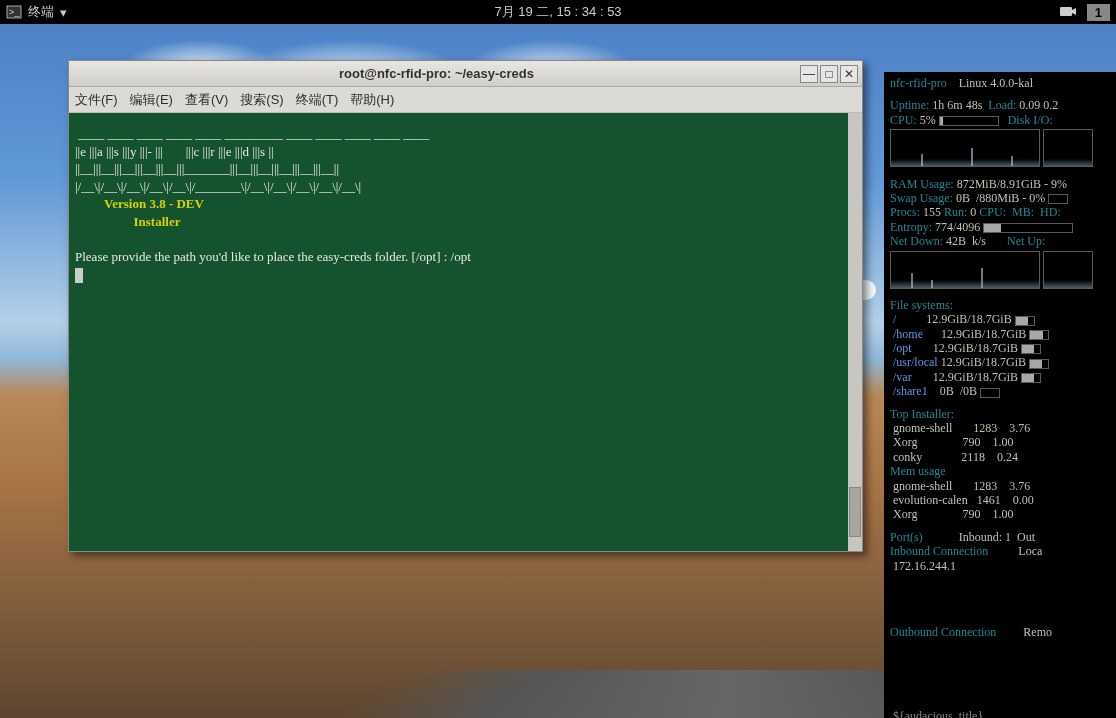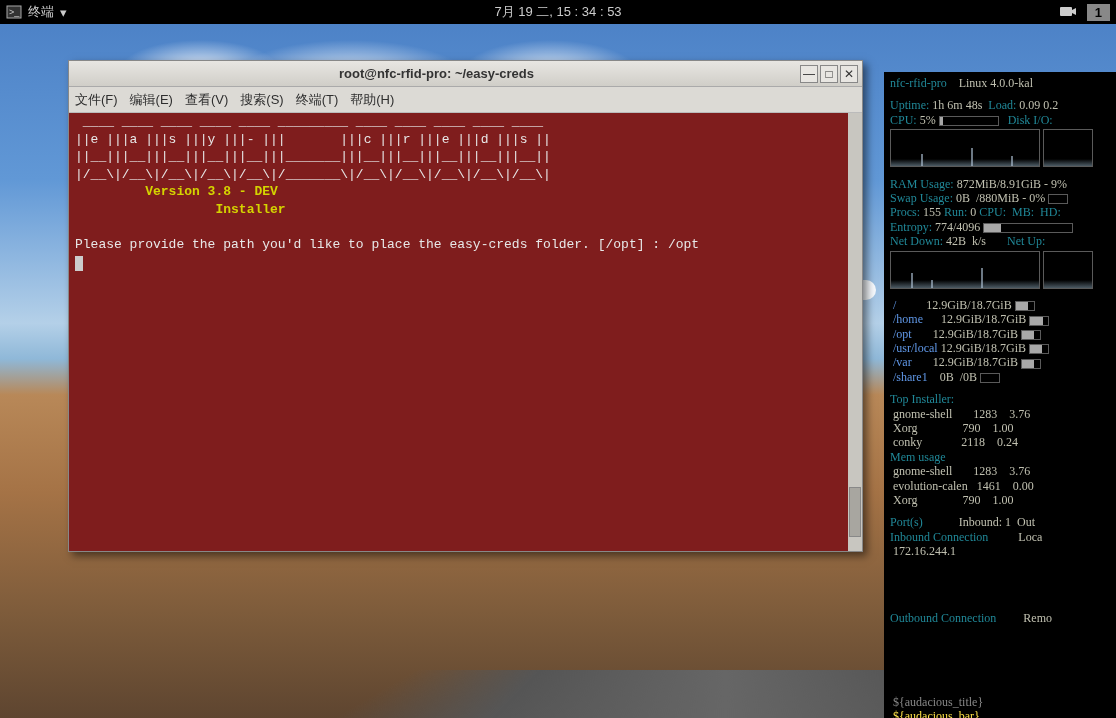--- a/index.html
+++ b/index.html
@@ -108,26 +108,26 @@
     align-items: center;
     padding: 0 6px;
     gap: 12px;
     border-bottom: 1px solid #bbb;
     font-family: sans-serif;
     font-size: 13px;
     color: #2e2e2e;
   }
   .menubar span { cursor: pointer; }
   .terminal {
-    background: #7f1d1d;
+    background: #14532d;
     color: #ccc;
-    font-family: Liberation Mono, monospace;
+    font-family: Liberation Serif, serif;
     font-size: 13px;
     line-height: 1.35;
-    padding: 0 6px;
+    padding: 12px 6px;
     height: 438px;
     white-space: pre;
     position: relative;
     overflow: hidden;
   }
   .terminal .yellow { color: #d4d400; font-weight: bold; }
   .terminal .white { color: #e8e8e8; }
   .cursor { display: inline-block; width: 8px; height: 15px; background: #ccc; vertical-align: bottom; }
   .scrollbar {
     position: absolute;
@@ -268,20 +268,21 @@
   </div>
   <div class="conky-row"><span class="label">RAM Usage:</span> <span class="val">872MiB/8.91GiB - 9%</span> </div>
   <div class="conky-row"><span class="label">Swap Usage:</span> <span class="val">0B  /880MiB - 0%</span> <span class="bar" style="width:20px"></span></div>
   <div class="conky-row"><span class="label">Procs:</span> <span class="val">155</span> <span class="label">Run:</span> <span class="val">0</span> <span class="label">CPU:</span>  <span class="label">MB:</span>  <span class="label">HD:</span></div>
   <div class="conky-row"><span class="label">Entropy:</span> <span class="val">774/4096</span> <span class="bar" style="width:90px"><span class="bar-fill" style="width:19%"></span></span></div>
   <div class="conky-row"><span class="label">Net Down:</span> <span class="val">42B  k/s</span>       <span class="label">Net Up:</span></div>
   <div>
     <span class="graph" style="width:150px"><span class="graph-inner"></span><span class="graph-spike" style="left:20px;height:15px"></span><span class="graph-spike" style="left:40px;height:8px"></span><span class="graph-spike" style="left:90px;height:20px"></span></span>
     <span class="graph" style="width:50px"><span class="graph-inner"></span></span>
   </div>
+  <div class="conky-row"><span class="label">File systems:</span></div>
   <div id="fs-list">
       <div class="conky-row"> <span class="blue">/         </span> <span class="val">12.9GiB/18.7GiB</span> <span class="bar" style="width:20px"><span class="bar-fill" style="width:69%"></span></span></div>
       <div class="conky-row"> <span class="blue">/home     </span> <span class="val">12.9GiB/18.7GiB</span> <span class="bar" style="width:20px"><span class="bar-fill" style="width:69%"></span></span></div>
       <div class="conky-row"> <span class="blue">/opt      </span> <span class="val">12.9GiB/18.7GiB</span> <span class="bar" style="width:20px"><span class="bar-fill" style="width:69%"></span></span></div>
       <div class="conky-row"> <span class="blue">/usr/local</span> <span class="val">12.9GiB/18.7GiB</span> <span class="bar" style="width:20px"><span class="bar-fill" style="width:69%"></span></span></div>
       <div class="conky-row"> <span class="blue">/var      </span> <span class="val">12.9GiB/18.7GiB</span> <span class="bar" style="width:20px"><span class="bar-fill" style="width:69%"></span></span></div>
       <div class="conky-row"> <span class="blue">/share1   </span> <span class="val">0B  /0B</span> <span class="bar" style="width:20px"><span class="bar-fill" style="width:0%"></span></span></div>
     </div>
   <div style="height:8px"></div>
   <div class="conky-row"><span class="label">Top Installer:</span></div>

